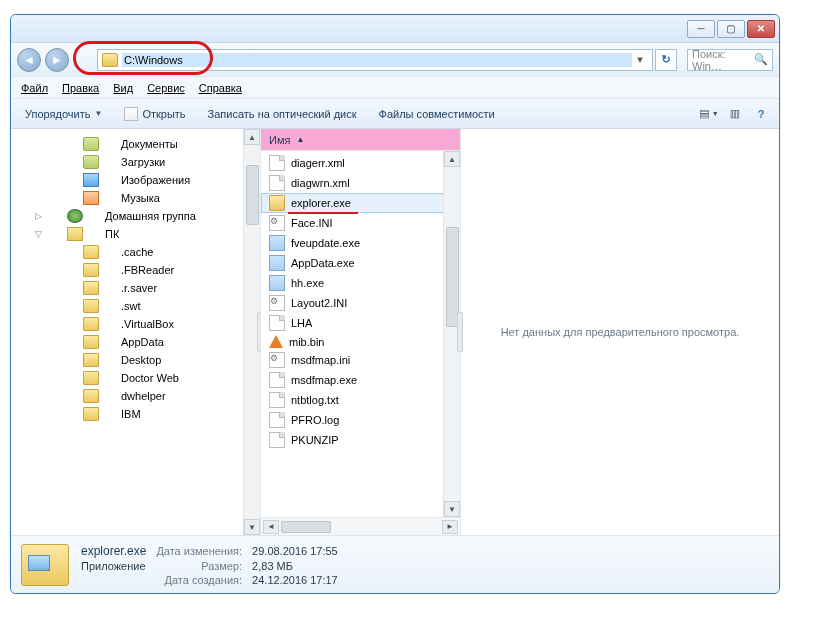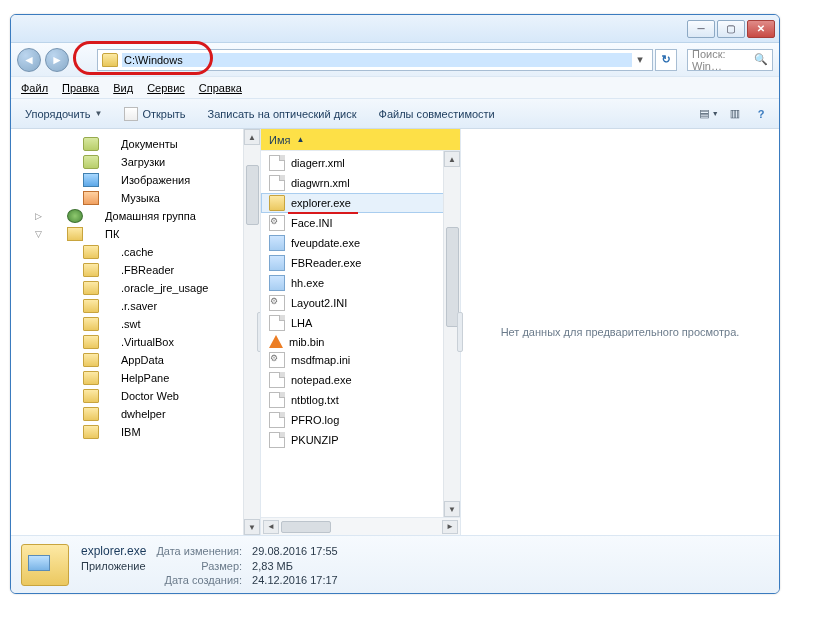--- a/index.html
+++ b/index.html
@@ -43,21 +43,21 @@
 .tree-item .exp { width:10px; color:#888; font-size:9px; }
 .t-icon { width:16px; height:14px; display:inline-block; flex-shrink:0; }
 .folder { background: linear-gradient(#fde9a5,#ebc860); border:1px solid #c8a43e; border-radius:1px; }
 .lib { background: linear-gradient(#d8e8a0,#b8ce6a); border:1px solid #97aa4d; border-radius:2px; }
 .hg { background: radial-gradient(circle,#8fc96f,#4a8a3a); border-radius:50%; border:1px solid #3d7230; }
 .pc { background: linear-gradient(#fde9a5,#ebc860); border:1px solid #c8a43e; position:relative; }
 .img-i { background: linear-gradient(#a8d8ff,#5da8e8); border:1px solid #4080b0; }
 .mus-i { background: linear-gradient(#ffd0a0,#f0a060); border:1px solid #c07030; }
 
 .filescol { width: 200px; border-right: 1px solid #e0e8f0; display:flex; flex-direction:column; position:relative; }
-.col-hdr { height:22px; border-bottom:1px solid #e4eaf0; padding:3px 8px; color:#1a3a5c; display:flex; align-items:center; gap:6px; background:#fde047; }
+.col-hdr { height:22px; border-bottom:1px solid #e4eaf0; padding:3px 8px; color:#1a3a5c; display:flex; align-items:center; gap:6px; background:#f9a8d4; }
 .col-hdr .sort { font-size:8px; }
 .filelist { flex:1; overflow-y:auto; padding:2px 0; }
 .f-item { display:flex; align-items:center; gap:6px; padding:2px 8px; cursor:pointer; white-space:nowrap; position:relative; }
 .f-item.sel { background:#e6f1fb; border:1px solid #a9cdef; padding:1px 7px; }
 .f-ico { width:16px; height:16px; flex-shrink:0; display:inline-block; }
 .doc-i { background:#fff; border:1px solid #bbb; position:relative; }
 .doc-i::before { content:''; position:absolute; right:-1px; top:-1px; width:5px; height:5px; background:#ddd; border-left:1px solid #bbb; border-bottom:1px solid #bbb; }
 .exe-i { background: linear-gradient(#cde5ff,#a8cef2); border:1px solid #7aa5cf; }
 .ini-i { background:#fff; border:1px solid #bbb; }
 .ini-i::after { content:'⚙'; font-size:9px; position:absolute; color:#777; }
@@ -182,46 +182,41 @@
           <span>.cache</span>
         </div>
         <div class="tree-item lvl1">
           <span class="exp"></span>
           <span class="t-icon folder"></span>
           <span>.FBReader</span>
         </div>
         <div class="tree-item lvl1">
           <span class="exp"></span>
           <span class="t-icon folder"></span>
-          <span>.oracle_jre_usage</span>
-        </div>
-        <div class="tree-item lvl1">
-          <span class="exp"></span>
-          <span class="t-icon folder"></span>
           <span>.r.saver</span>
         </div>
         <div class="tree-item lvl1">
           <span class="exp"></span>
           <span class="t-icon folder"></span>
           <span>.swt</span>
         </div>
         <div class="tree-item lvl1">
           <span class="exp"></span>
           <span class="t-icon folder"></span>
           <span>.VirtualBox</span>
         </div>
         <div class="tree-item lvl1">
           <span class="exp"></span>
           <span class="t-icon folder"></span>
           <span>AppData</span>
         </div>
         <div class="tree-item lvl1">
           <span class="exp"></span>
           <span class="t-icon folder"></span>
-          <span>HelpPane</span>
+          <span>Desktop</span>
         </div>
         <div class="tree-item lvl1">
           <span class="exp"></span>
           <span class="t-icon folder"></span>
           <span>Doctor Web</span>
         </div>
         <div class="tree-item lvl1">
           <span class="exp"></span>
           <span class="t-icon folder"></span>
           <span>dwhelper</span>
@@ -262,21 +257,21 @@
           <div class="f-item">
             <span class="f-ico ini-i"></span>
             <span>Face.INI</span>
           </div>
           <div class="f-item">
             <span class="f-ico exe-i"></span>
             <span>fveupdate.exe</span>
           </div>
           <div class="f-item">
             <span class="f-ico exe-i"></span>
-            <span>FBReader.exe</span>
+            <span>AppData.exe</span>
           </div>
           <div class="f-item">
             <span class="f-ico exe-i"></span>
             <span>hh.exe</span>
           </div>
           <div class="f-item">
             <span class="f-ico ini-i"></span>
             <span>Layout2.INI</span>
           </div>
           <div class="f-item">
@@ -286,21 +281,21 @@
           <div class="f-item">
             <span class="vlc-i"></span>
             <span>mib.bin</span>
           </div>
           <div class="f-item">
             <span class="f-ico ini-i"></span>
             <span>msdfmap.ini</span>
           </div>
           <div class="f-item">
             <span class="f-ico doc-i"></span>
-            <span>notepad.exe</span>
+            <span>msdfmap.exe</span>
           </div>
           <div class="f-item">
             <span class="f-ico doc-i"></span>
             <span>ntbtlog.txt</span>
           </div>
           <div class="f-item">
             <span class="f-ico doc-i"></span>
             <span>PFRO.log</span>
           </div>
           <div class="f-item">

